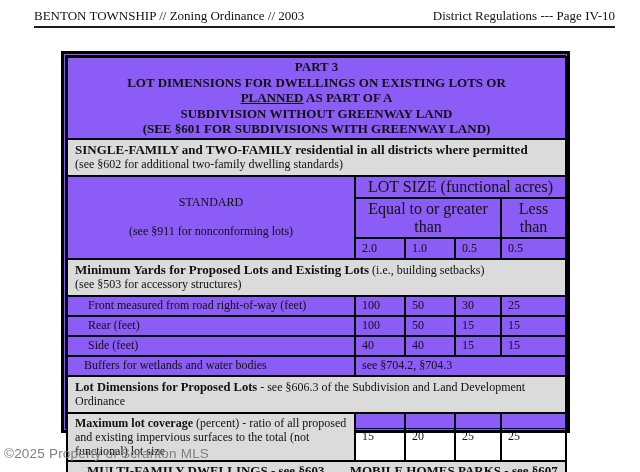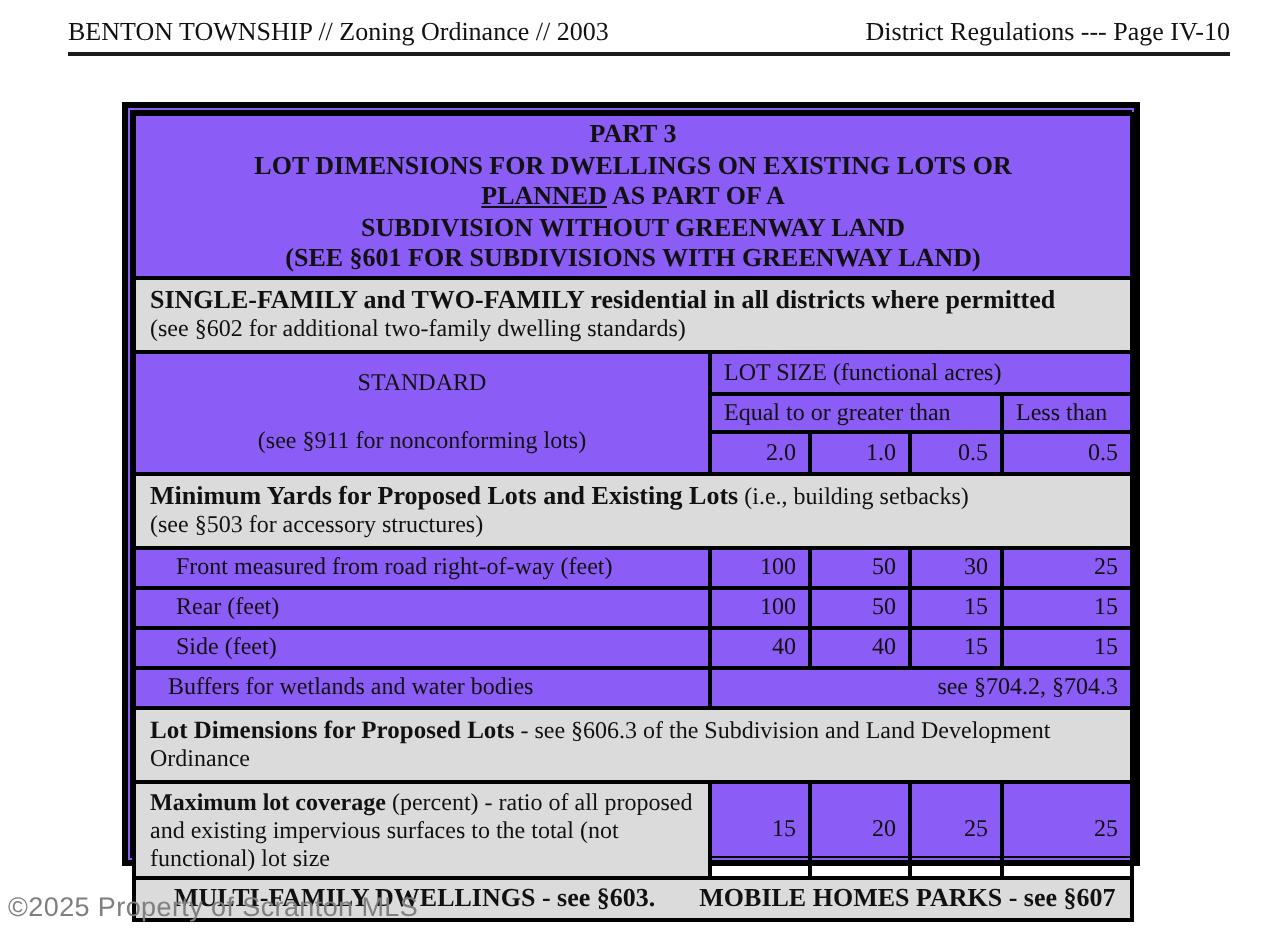--- a/index.html
+++ b/index.html
@@ -41,36 +41,36 @@
   }
   td {
     border:2px solid #000;
     padding:1px 6px;
     font-size:12px;
     vertical-align:middle;
     box-sizing:border-box;
     overflow:hidden;
   }
   .gray   { background:#dbdbdb; }
-  .center { text-align:right; }
+  .center { text-align:left; }
   .bold   { font-weight:bold; }
 
   
   .title-cell { text-align:center; font-weight:bold; font-size:13px; line-height:15.5px; height:72px; }
   .title-cell .u { text-decoration:underline; }
 
   
   .section-cell { line-height:14.5px; padding:3px 7px; }
   .section-cell .hd { font-weight:bold; font-size:13px; }
   .section-cell .sub { font-size:12px; }
 
   
   .standard-cell { text-align:center; }
   .standard-cell .s1 { margin-bottom:14px; }
-  .hdr-small { font-size:12px; text-align:left; }
+  .hdr-small { font-size:16px; text-align:center; }
 
   .row-label { padding-left:20px; }
   .r-title   { height:36px; }
   .r-lot     { height:21px; }
   .r-ge      { height:18px; }
   .r-size    { height:21px; }
   .r-minyard { height:32px; }
   .r-data    { height:20px; }
   .r-maxcov  { height:31px; }
   .r-bottom  { height:21px; }

